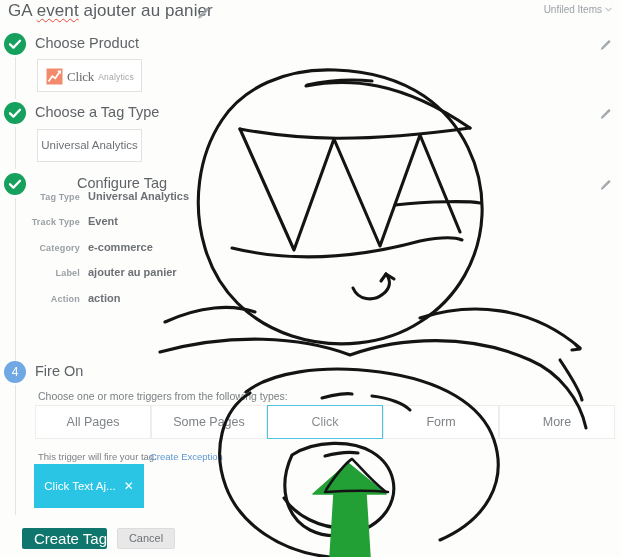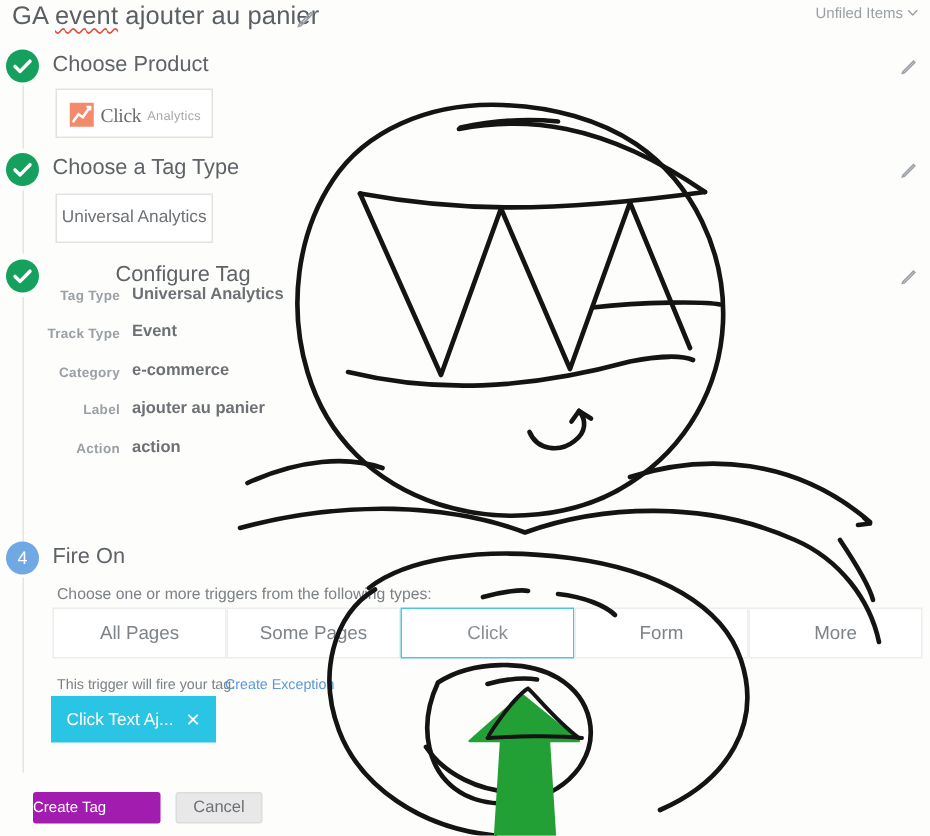--- a/index.html
+++ b/index.html
@@ -243,21 +243,21 @@
     top: 451px;
     font-size: 9.5px;
     color: #5e97d6;
     white-space: nowrap;
   }
   .chip {
     position: absolute;
     left: 34px;
     top: 464px;
     width: 110px;
-    height: 31px;
+    height: 44px;
     background: #2ac4e4;
     display: flex;
     align-items: center;
     justify-content: center;
     gap: 8px;
     box-sizing: border-box;
   }
   .chip-label {
     font-size: 11.5px;
     color: #ffffff;
@@ -269,26 +269,26 @@
     line-height: 1;
   }
 
   
   .btn-create {
     position: absolute;
     left: 22px;
     top: 528px;
     width: 85px;
     height: 21px;
-    background: #a21caf;
+    background: #0f766e;
     border-radius: 2px;
     color: #ffffff;
-    font-size: 10px;
+    font-size: 15px;
     line-height: 21px;
-    text-align: left;
+    text-align: right;
     box-sizing: border-box;
   }
   .btn-cancel {
     position: absolute;
     left: 117px;
     top: 528px;
     width: 58px;
     height: 21px;
     background: #e8e8e8;
     border: 1px solid #dcdcdc;

